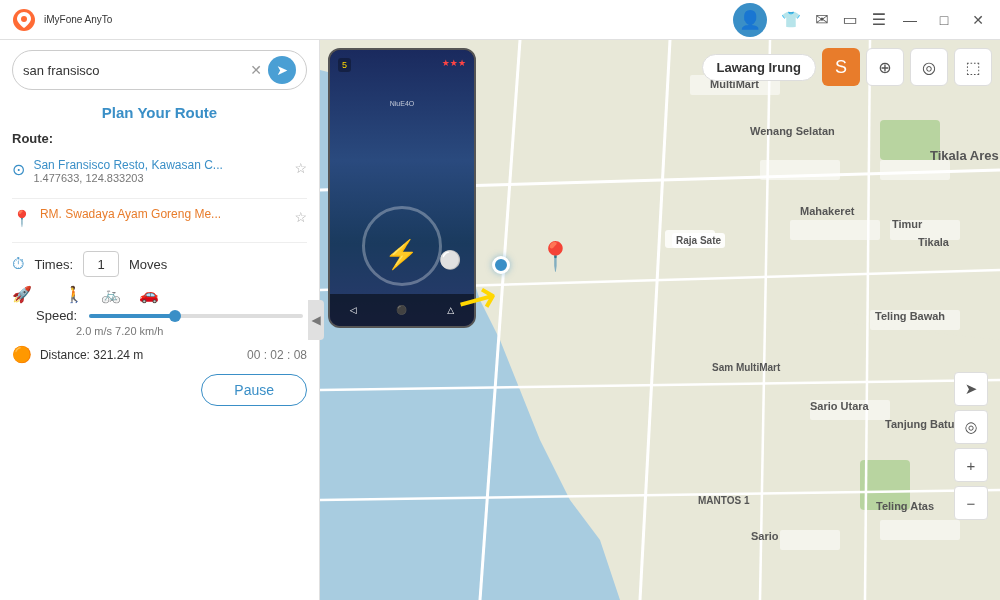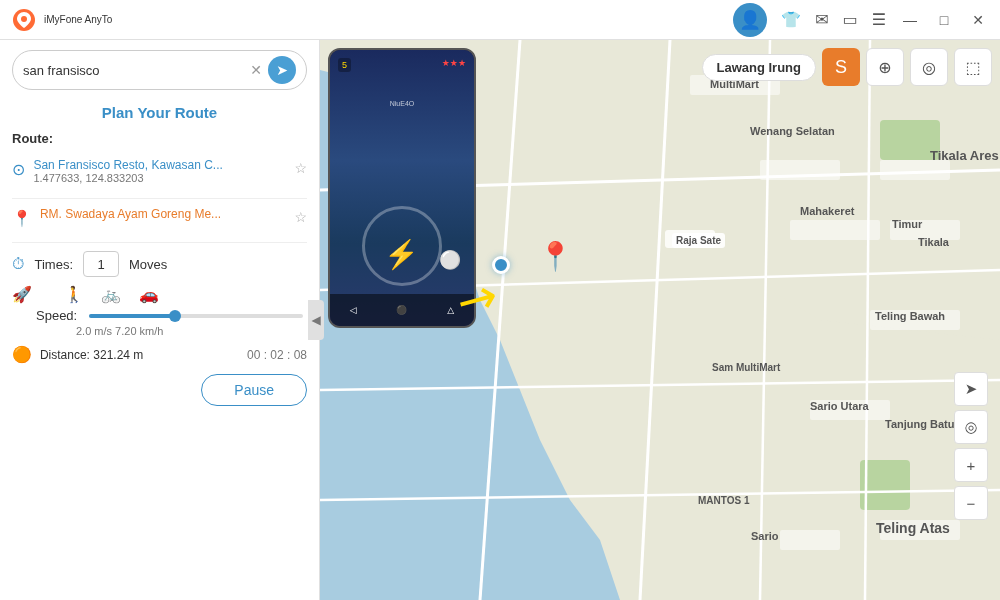--- a/index.html
+++ b/index.html
@@ -354,21 +354,21 @@
     <div style="position:absolute;top:108px;left:590px;font-size:13px;font-weight:600;color:#555;z-index:5;margin-left:20px;">Tikala Ares</div>
     <div style="position:absolute;top:165px;left:480px;font-size:11px;font-weight:600;color:#555;z-index:5;">Mahakeret</div>
     <div style="position:absolute;top:178px;left:572px;font-size:11px;font-weight:600;color:#555;z-index:5;">Timur</div>
     <div style="position:absolute;top:196px;left:598px;font-size:11px;font-weight:600;color:#555;z-index:5;">Tikala</div>
     <div style="position:absolute;top:270px;left:555px;font-size:11px;font-weight:600;color:#555;z-index:5;text-align:center;">Teling Bawah</div>
     <div style="position:absolute;top:360px;left:490px;font-size:11px;font-weight:600;color:#555;z-index:5;">Sario Utara</div>
     <div style="position:absolute;top:378px;left:565px;font-size:11px;font-weight:600;color:#555;z-index:5;">Tanjung Batu</div>
     <div style="position:absolute;top:193px;left:352px;font-size:10px;font-weight:600;color:#555;z-index:5;background:rgba(255,255,255,0.9);padding:2px 4px;border-radius:3px;">Raja Sate</div>
     <div style="position:absolute;top:418px;left:378px;font-size:10px;font-weight:600;color:#555;z-index:5;margin-top:37px;">MANTOS 1</div>
     <div style="position:absolute;top:490px;left:431px;font-size:11px;font-weight:700;color:#555;z-index:5;">Sario</div>
-    <div style="position:absolute;top:480px;left:556px;font-size:14px;font-weight:600;color:#555;z-index:5;text-align:right;">Teling Atas</div>
+    <div style="position:absolute;top:460px;left:556px;font-size:11px;font-weight:600;color:#555;z-index:5;text-align:right;">Teling Atas</div>
     <div style="position:absolute;top:322px;left:392px;font-size:10px;font-weight:600;color:#555;z-index:5;">Sam MultiMart</div>
 
     <div class="phone-overlay">
       <div class="phone-screen">
         <div class="phone-game-bg"></div>
 
         <div style="position:absolute;top:8px;right:8px;color:#ff4444;font-size:9px;">★★★</div>
         <div style="position:absolute;top:8px;left:8px;color:#ffd700;font-size:9px;background:rgba(0,0,0,0.3);padding:2px 4px;border-radius:3px;">5</div>
         <div style="position:absolute;top:50px;left:50%;transform:translateX(-50%);color:#fff;font-size:7px;opacity:0.7;">NiuE4O</div>
 

